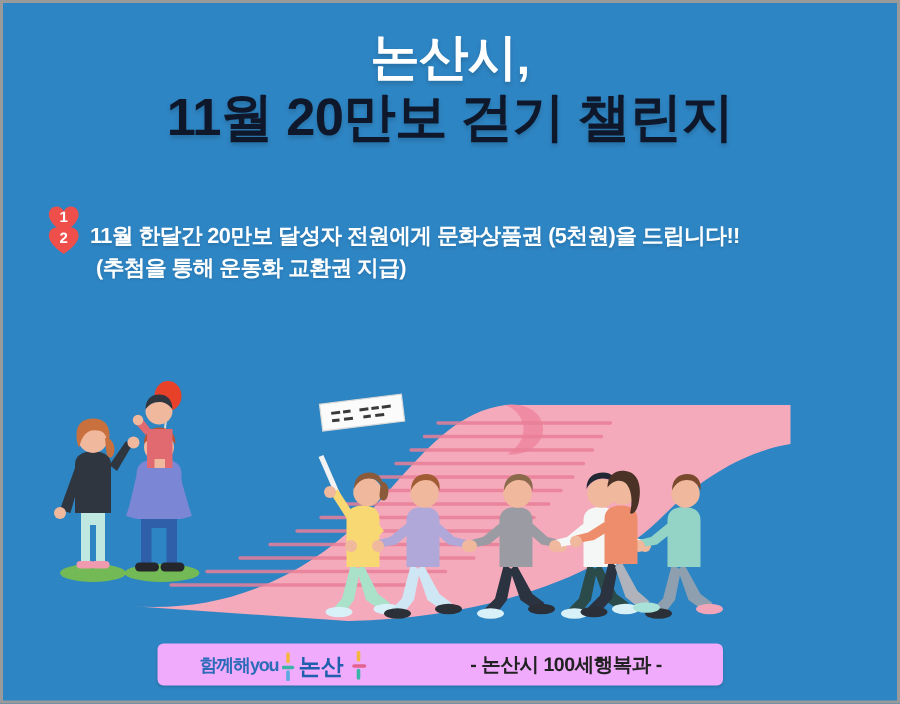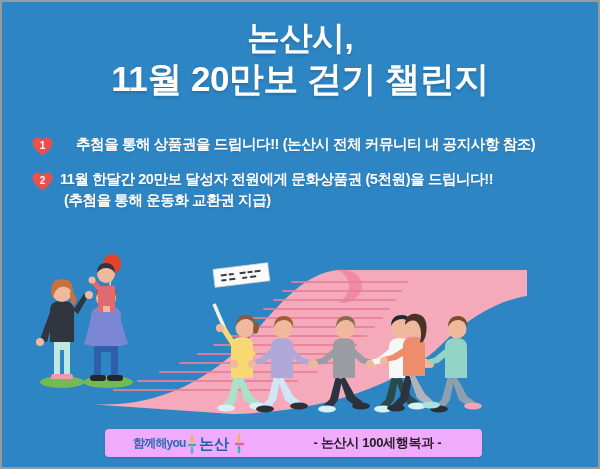--- a/index.html
+++ b/index.html
@@ -34,21 +34,21 @@
     font-size: 33px;
     font-weight: bold;
     color: #ffffff;
     letter-spacing: -0.5px;
     text-shadow: 0 2px 3px rgba(0,0,0,0.16);
   }
   .title-line2 {
     margin-top: 4px;
     font-size: 35px;
     font-weight: bold;
-    color: #ffffff;
+    color: #0f172a;
     letter-spacing: -0.5px;
     text-shadow: 0 2px 3px rgba(0,0,0,0.16);
   }
 
   
   .bullets {
     position: absolute;
     top: 132px;
     left: 30px;
     width: 556px;
@@ -143,21 +143,20 @@
 
   <div class="bullets">
 
     <div class="bullet-item b1">
       <div class="heart">
         <svg viewBox="0 0 21 19" xmlns="http://www.w3.org/2000/svg">
           <path d="M10.5 18.2C10.5 18.2 0.6 12.3 0.6 6.0 C0.6 2.5 3.2 0.6 5.6 0.6 C7.8 0.6 9.6 1.9 10.5 3.6 C11.4 1.9 13.2 0.6 15.4 0.6 C17.8 0.6 20.4 2.5 20.4 6.0 C20.4 12.3 10.5 18.2 10.5 18.2 Z" fill="#ef4f4a"></path>
         </svg>
         <span class="heart-num">1</span>
       </div>
-      <div class="bullet-l2">추첨을 통해 상품권을 드립니다!! (논산시 전체 커뮤니티 내 공지사항 참조)</div>
     </div>
 
     <div class="bullet-item b2">
       <div class="heart">
         <svg viewBox="0 0 21 19" xmlns="http://www.w3.org/2000/svg">
           <path d="M10.5 18.2C10.5 18.2 0.6 12.3 0.6 6.0 C0.6 2.5 3.2 0.6 5.6 0.6 C7.8 0.6 9.6 1.9 10.5 3.6 C11.4 1.9 13.2 0.6 15.4 0.6 C17.8 0.6 20.4 2.5 20.4 6.0 C20.4 12.3 10.5 18.2 10.5 18.2 Z" fill="#ef4f4a"></path>
         </svg>
         <span class="heart-num">2</span>
       </div>
       <div class="bullet-l1">11월 한달간 20만보 달성자 전원에게 문화상품권 (5천원)을 드립니다!!</div>

